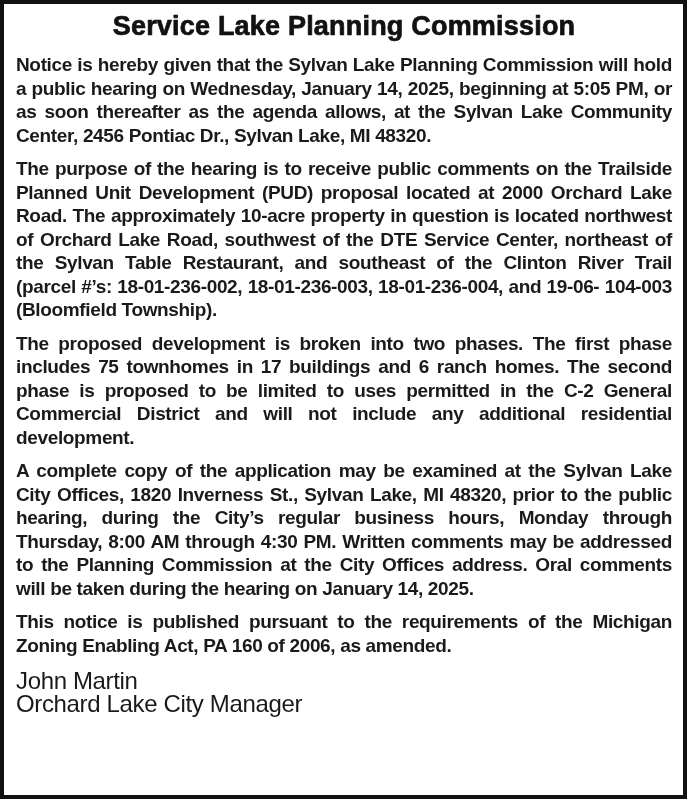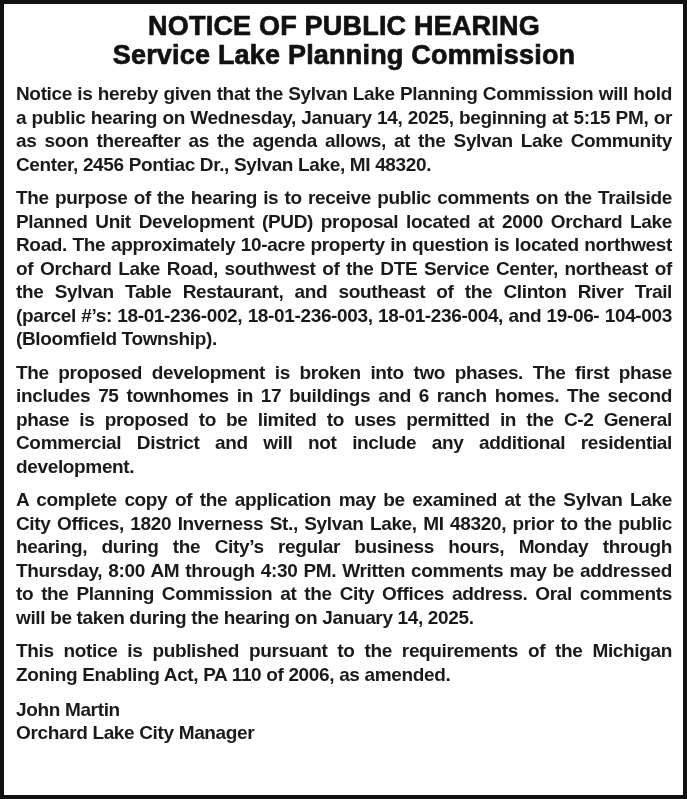--- a/index.html
+++ b/index.html
@@ -41,39 +41,38 @@
     margin: 0 0 10px 0;
     font-size: 19px;
     line-height: 23.5px;
     font-weight: 700;
     letter-spacing: -0.35px;
     text-align: justify;
     text-justify: inter-word;
   }
   .signature-block {
     margin-top: 12px;
-    font-size: 19px;
+    font-size: 24px;
     line-height: 23px;
-    font-weight: 700;
+    font-weight: 400;
     letter-spacing: -0.35px;
   }
   .signature-block div { margin: 0; }
 </style>
 </head>
 <body>
 
 <div class="notice">
   <header class="notice-header">
-    <h1 class="title-line">NOTICE OF PUBLIC HEARING</h1>
     <h1 class="title-line">Service Lake Planning Commission</h1>
   </header>
 
-  <p class="body-para">Notice is hereby given that the Sylvan Lake Planning Commission will hold a public hearing on Wednesday, January 14, 2025, beginning at 5:15 PM, or as soon thereafter as the agenda allows, at the Sylvan Lake Community Center, 2456 Pontiac Dr., Sylvan Lake, MI 48320.</p>
+  <p class="body-para">Notice is hereby given that the Sylvan Lake Planning Commission will hold a public hearing on Wednesday, January 14, 2025, beginning at 5:05 PM, or as soon thereafter as the agenda allows, at the Sylvan Lake Community Center, 2456 Pontiac Dr., Sylvan Lake, MI 48320.</p>
   <p class="body-para">The purpose of the hearing is to receive public comments on the Trailside Planned Unit Development (PUD) proposal located at 2000 Orchard Lake Road. The approximately 10-acre property in question is located northwest of Orchard Lake Road, southwest of the DTE Service Center, northeast of the Sylvan Table Restaurant, and southeast of the Clinton River Trail (parcel #’s: 18-01-236-002, 18-01-236-003, 18-01-236-004, and 19-06- 104-003 (Bloomfield Township).</p>
   <p class="body-para">The proposed development is broken into two phases. The first phase includes 75 townhomes in 17 buildings and 6 ranch homes. The second phase is proposed to be limited to uses permitted in the C-2 General Commercial District and will not include any additional residential development.</p>
   <p class="body-para">A complete copy of the application may be examined at the Sylvan Lake City Offices, 1820 Inverness St., Sylvan Lake, MI 48320, prior to the public hearing, during the City’s regular business hours, Monday through Thursday, 8:00 AM through 4:30 PM. Written comments may be addressed to the Planning Commission at the City Offices address. Oral comments will be taken during the hearing on January 14, 2025.</p>
-  <p class="body-para">This notice is published pursuant to the requirements of the Michigan Zoning Enabling Act, PA 110 of 2006, as amended.</p>
+  <p class="body-para">This notice is published pursuant to the requirements of the Michigan Zoning Enabling Act, PA 160 of 2006, as amended.</p>
 
   <div class="signature-block">
     <div>John Martin</div>
     <div>Orchard Lake City Manager</div>
   </div>
 </div>
 
 </body></html>

